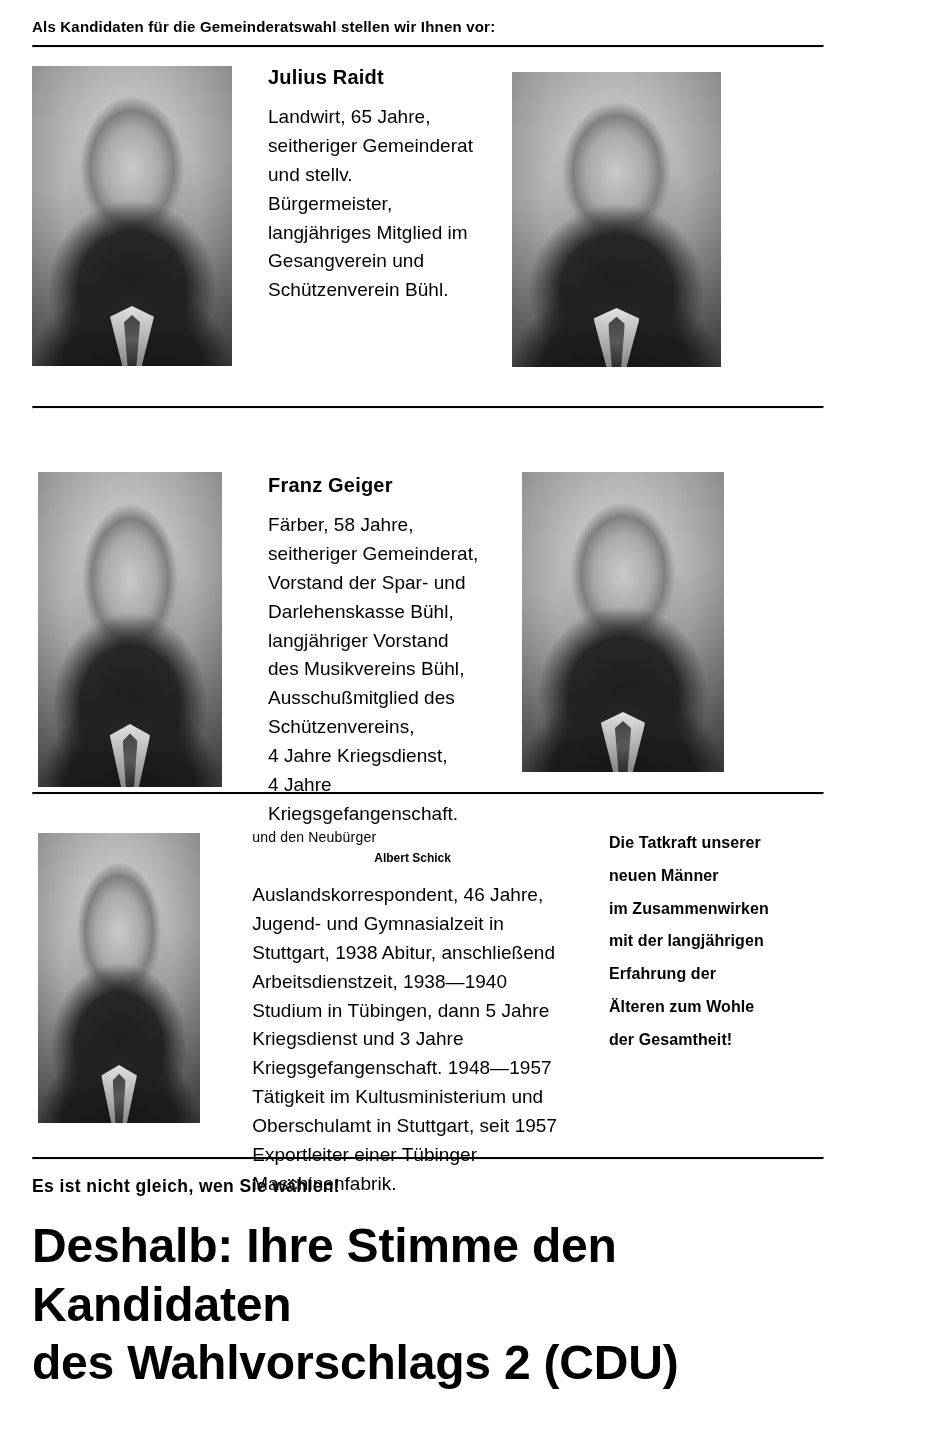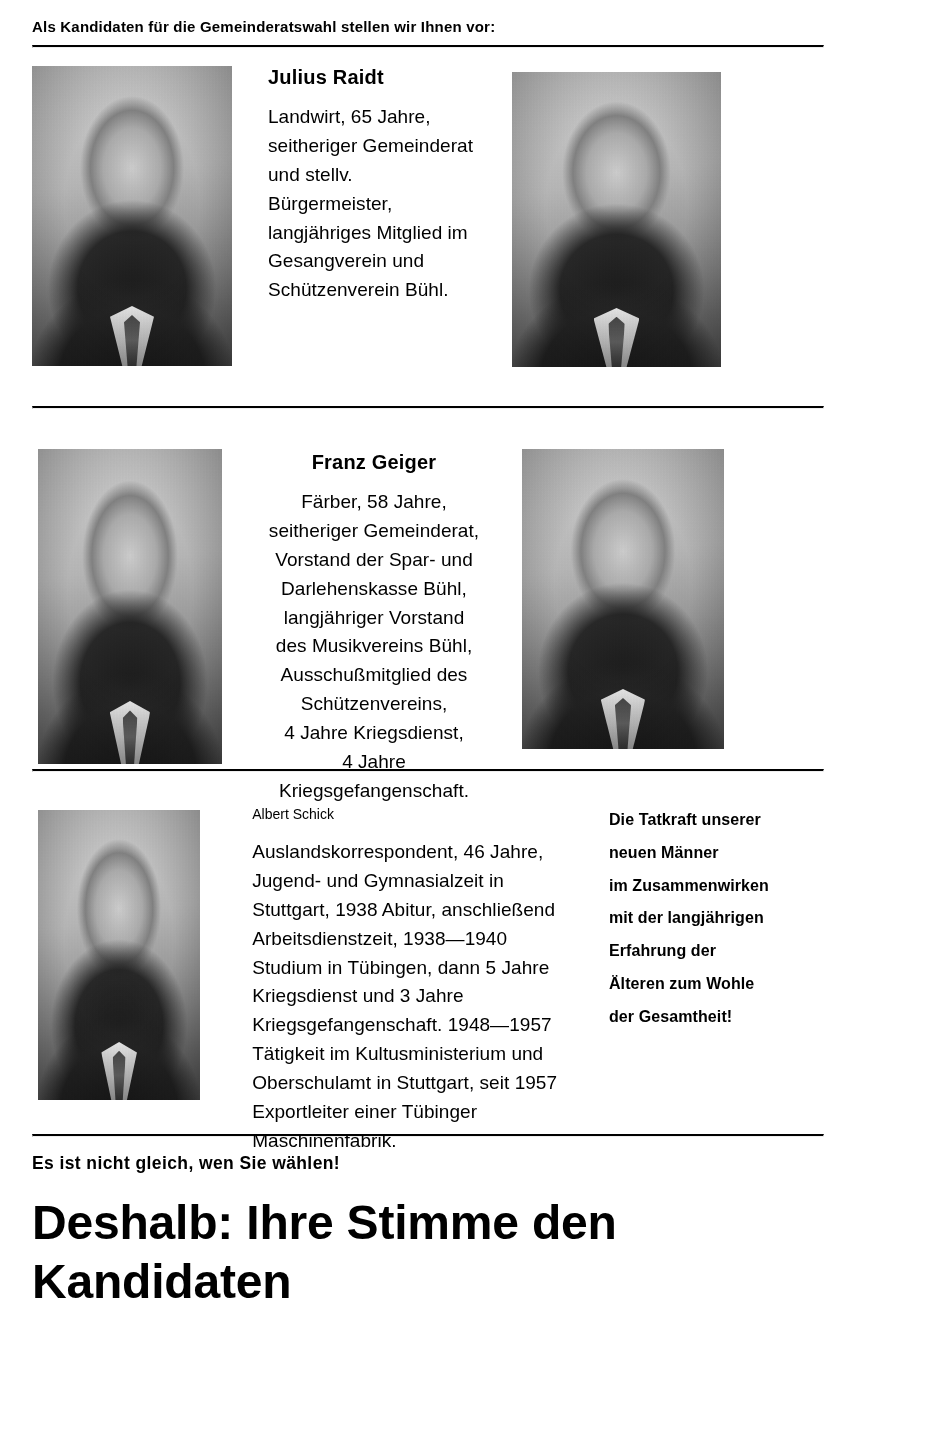--- a/index.html
+++ b/index.html
@@ -115,32 +115,32 @@
   }
 
   
   .sec1 { padding-top: 10px; height: 348px; }
   .sec1 .p1 { width: 200px; height: 300px; margin-top: 8px; }
   .sec1 .c1 { width: 212px; margin-left: 36px; padding-top: 8px; }
   .sec1 .c2 { width: 190px; margin-left: 4px; padding-top: 8px; }
   .sec1 .p2 { width: 209px; height: 295px; margin-left: 32px; margin-top: 14px; }
 
   
-  .sec2 { padding-top: 2px; height: 358px; text-align: center; }
+  .sec2 { padding-top: 25px; height: 358px; }
   .sec2 .p1 { width: 184px; height: 315px; margin-top: 38px; margin-left: 6px; }
   .sec2 .c1 { width: 212px; margin-left: 46px; padding-top: 40px; }
   .sec2 .c2 { width: 176px; margin-left: 4px; padding-top: 40px; }
   .sec2 .p2 { width: 202px; height: 300px; margin-left: 42px; margin-top: 38px; }
 
   
   .sec3 { padding-top: 10px; height: 352px; }
   .sec3 .p1 { width: 178px; height: 290px; margin-top: 28px; margin-left: 6px; }
   .sec3 .c1 { width: 352px; margin-left: 52px; padding-top: 24px; }
   .sec3 .newcitizen { font-size: 14px; font-weight: normal; letter-spacing: 0.2px; margin-bottom: 6px; }
-  .sec3 .name3 { font-size: 14px; font-weight: normal; margin-bottom: 16px; }
+  .sec3 .name3 { font-size: 12px; font-weight: bold; margin-bottom: 16px; text-align: center; }
   .sec3 .slogan {
     margin-left: 36px;
     padding-top: 22px;
     width: 236px;
     font-size: 16px;
     font-weight: bold;
     line-height: 2.05;
     letter-spacing: 0.1px;
   }
 
@@ -237,34 +237,36 @@
       <div class="photo p1">
         <div class="bg"></div>
           <div class="shoulders"></div>
           <div class="collar"></div>
           <div class="tie"></div>
           <div class="grain"></div>
           <div class="vignette"></div>
       </div>
 
       <div class="c1">
+        <div class="newcitizen">und den Neubürger</div>
         <div class="name3">Albert Schick</div>
         <div class="bio">Auslandskorrespondent, 46 Jahre, Jugend- und Gymnasialzeit in Stuttgart, 1938 Abitur, anschließend Arbeitsdienstzeit, 1938—1940 Studium in Tübingen, dann 5 Jahre Kriegsdienst und 3 Jahre Kriegsgefangenschaft. 1948—1957 Tätigkeit im Kultusministerium und Oberschulamt in Stuttgart, seit 1957 Exportleiter einer Tübinger Maschinenfabrik.</div>
       </div>
 
       <div class="slogan" style="white-space: pre-line;">Die Tatkraft unserer
 neuen Männer
 im Zusammenwirken
 mit der langjährigen
 Erfahrung der
 Älteren zum Wohle
 der Gesamtheit!</div>
     </div>
   </div>
 
   <hr class="rule">
 
   <div class="footer">
     <div class="foot-line1">Es ist nicht gleich, wen Sie wählen!</div>
     <div class="foot-big">Deshalb: Ihre Stimme den Kandidaten</div>
+    <div class="foot-big">des Wahlvorschlags 2 (CDU)</div>
   </div>
 
 </div>
 
 </body></html>

